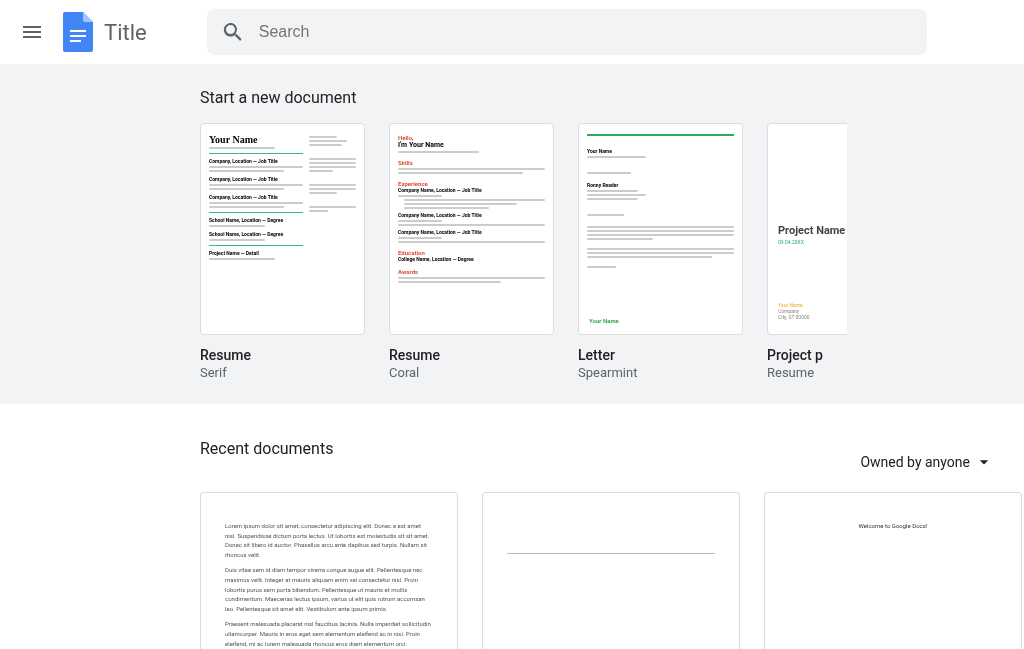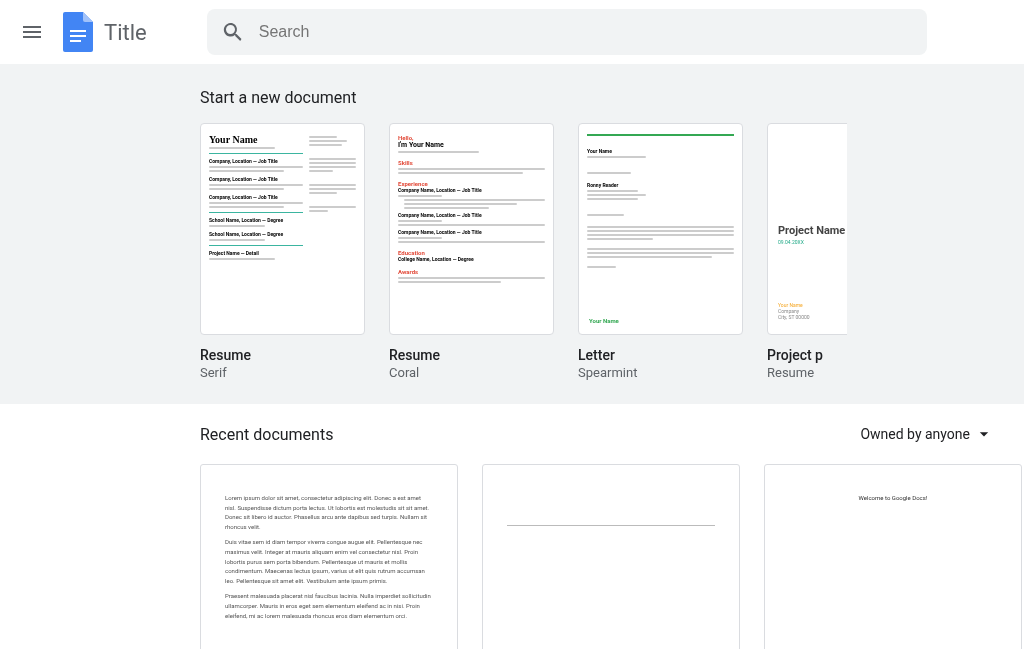--- a/index.html
+++ b/index.html
@@ -137,21 +137,21 @@
     display: flex;
     align-items: center;
     margin-bottom: 20px;
     margin-right: 30px;
   }
   .recent-title {
     font-size: 16px;
     color: #202124;
     flex: 1;
   }
-  .owned { display:flex; align-items:center; gap:4px; font-size:14px; color:#202124; cursor:pointer; }
+  .owned { display:flex; align-items:center; gap:4px; font-size:14px; color:#202124; cursor:pointer;margin-top:28px; }
   .doc-row {
     display: flex;
     gap: 24px;
   }
   .doc-item { width: 258px; cursor:pointer; }
   .doc-thumb {
     width: 258px; height: 200px;
     background: #fff;
     border: 1px solid #dadce0;
     border-radius: 3px;

